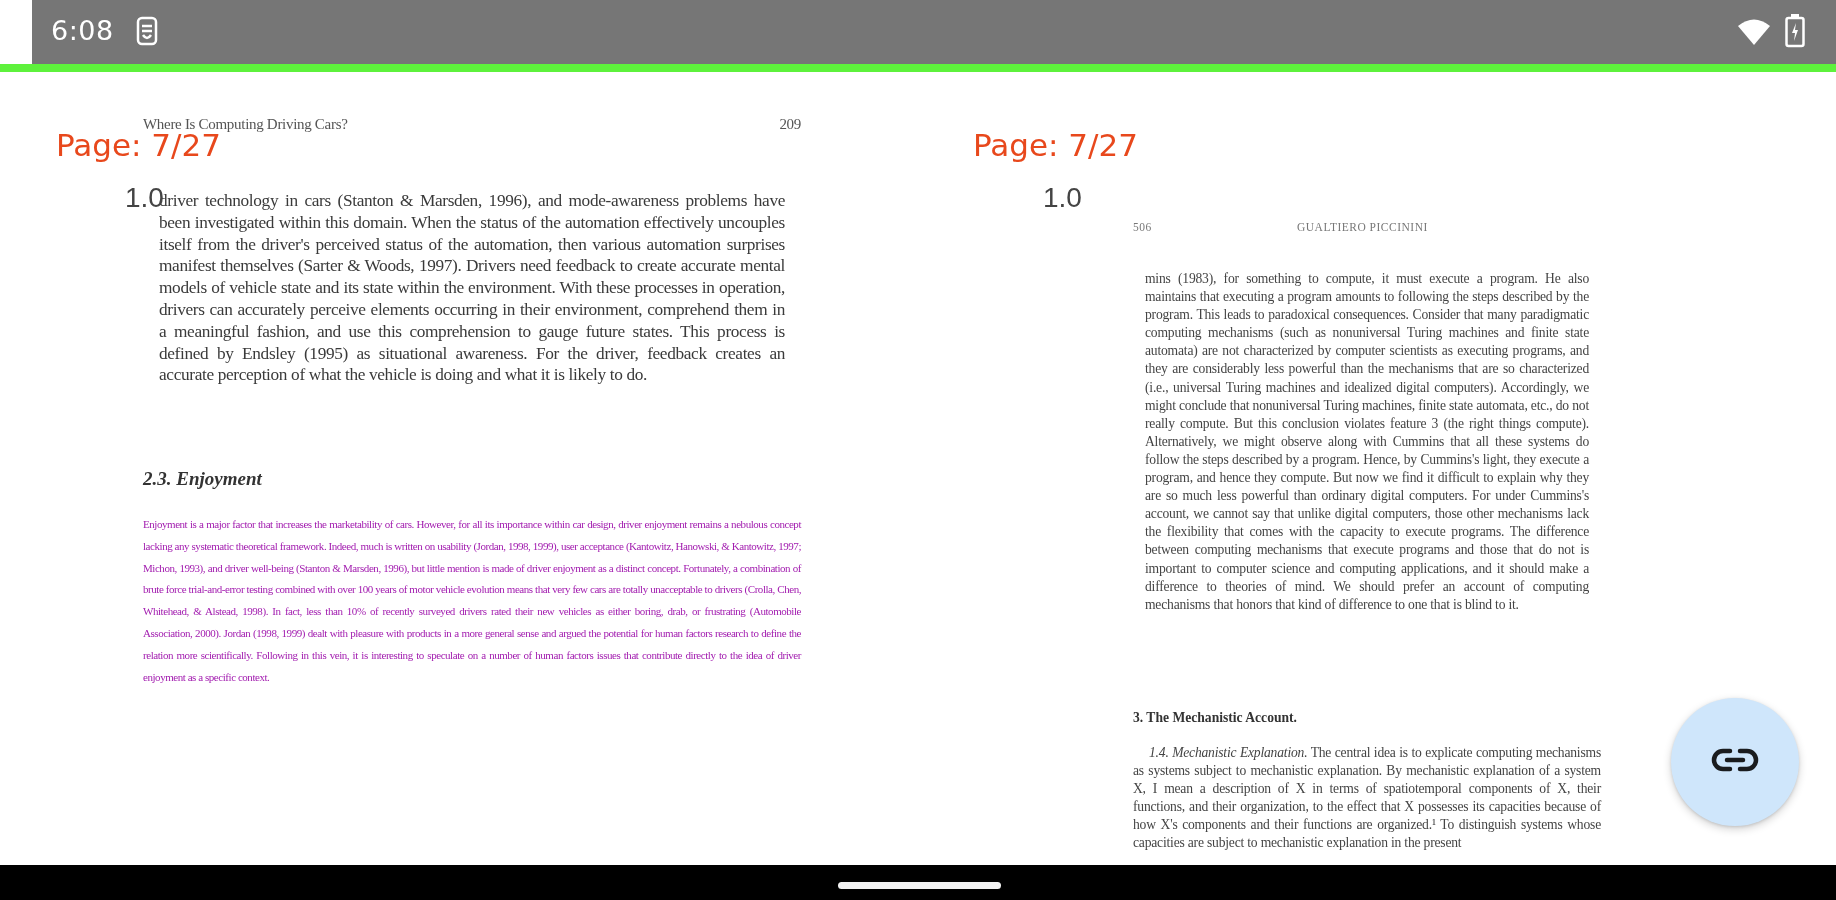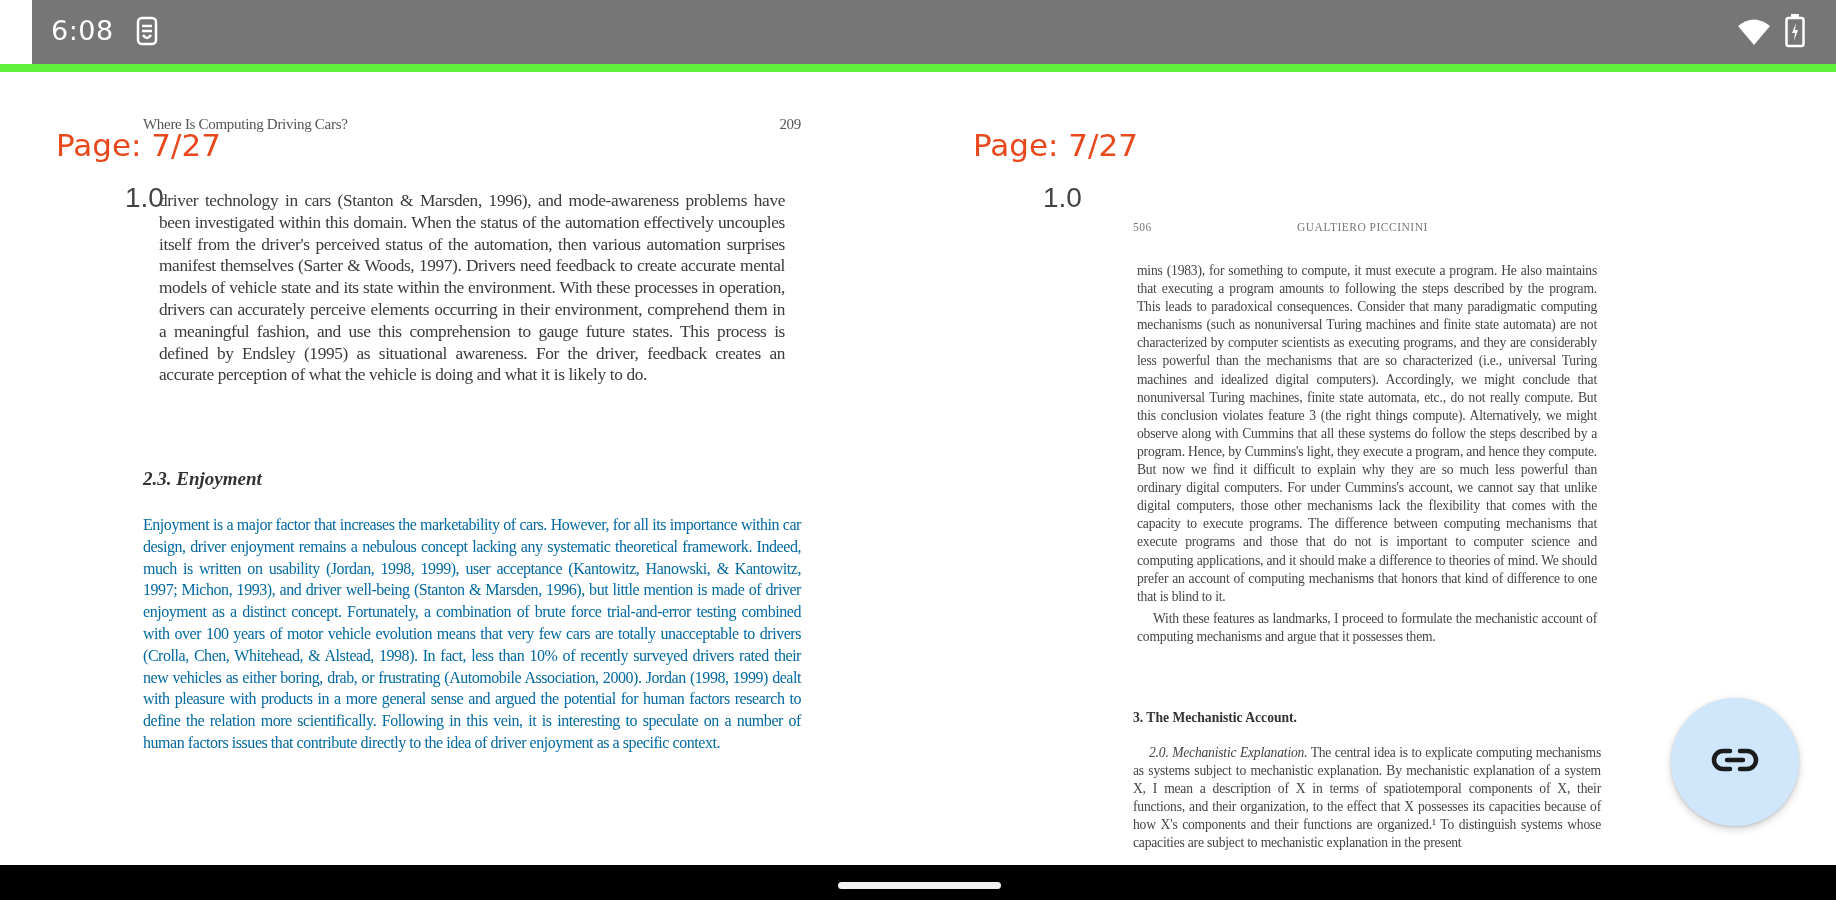--- a/index.html
+++ b/index.html
@@ -43,37 +43,37 @@
     font-family: "Liberation Serif", serif; font-size: 17.3px; line-height: 21.8px; color: #3a3a3a;
     text-align: justify; letter-spacing: -0.35px;
   }
   .body-left p { margin: 16px; }
   .section-head-left {
     position: absolute; top: 396px; left: 0;
     font-family: "Liberation Serif", serif; font-size: 19px; font-style: italic; font-weight: bold; color: #333;
   }
   .section-body-left {
     position: absolute; top: 442px; left: 0; width: 658px;
-    font-family: "Liberation Serif", serif; font-size: 16px; line-height: 21.8px; color: #0369a1;
+    font-family: "Liberation Serif", serif; font-size: 11px; line-height: 21.8px; color: #a21caf;
     text-align: justify; letter-spacing: -0.45px;
   }
 
   .running-head-right {
     position: absolute; top: 149px; left: 0; width: 468px;
     font-family: "Liberation Serif", serif; font-size: 11.5px; color: #777; letter-spacing: 0.5px;
   }
   .running-head-right .rh-page { position: absolute; left: 0; }
   .running-head-right .rh-author { position: absolute; left: 164px; }
 
   .body-right {
     position: absolute; top: 186px; left: 0; width: 468px;
     font-family: "Liberation Serif", serif; font-size: 13.6px; line-height: 18.1px; color: #444;
     text-align: justify; letter-spacing: -0.2px;
   }
-  .body-right p { margin: 4px; }
+  .body-right p { margin: 12px; }
   .body-right .indent { text-indent: 16px; }
   .section-head-right {
     position: absolute; top: 638px; left: 0;
     font-family: "Liberation Serif", serif; font-size: 13.6px; font-weight: bold; color: #333; text-align: center;
   }
   .section-body-right {
     position: absolute; top: 672px; left: 0; width: 468px;
     font-family: "Liberation Serif", serif; font-size: 13.6px; line-height: 18.1px; color: #444;
     text-align: justify; letter-spacing: -0.2px; text-indent: 16px;
   }
@@ -145,25 +145,24 @@
     </div>
   </div>
 
   <div class="page-right">
     <div class="running-head-right">
       <span class="rh-page">506</span>
       <span class="rh-author">GUALTIERO PICCININI</span>
     </div>
     <div class="body-right">
       <p>mins (1983), for something to compute, it must execute a program. He also maintains that executing a program amounts to following the steps described by the program. This leads to paradoxical consequences. Consider that many paradigmatic computing mechanisms (such as nonuniversal Turing machines and finite state automata) are not characterized by computer scientists as executing programs, and they are considerably less powerful than the mechanisms that are so characterized (i.e., universal Turing machines and idealized digital computers). Accordingly, we might conclude that nonuniversal Turing machines, finite state automata, etc., do not really compute. But this conclusion violates feature 3 (the right things compute). Alternatively, we might observe along with Cummins that all these systems do follow the steps described by a program. Hence, by Cummins's light, they execute a program, and hence they compute. But now we find it difficult to explain why they are so much less powerful than ordinary digital computers. For under Cummins's account, we cannot say that unlike digital computers, those other mechanisms lack the flexibility that comes with the capacity to execute programs. The difference between computing mechanisms that execute programs and those that do not is important to computer science and computing applications, and it should make a difference to theories of mind. We should prefer an account of computing mechanisms that honors that kind of difference to one that is blind to it.</p>
-      <p class="indent">With these features as landmarks, I proceed to formulate the mechanistic account of computing mechanisms and argue that it possesses them.</p>
     </div>
     <div class="section-head-right">3. The Mechanistic Account.</div>
     <div class="section-body-right">
-      <em>2.0. Mechanistic Explanation.</em>
+      <em>1.4. Mechanistic Explanation.</em>
       <span>The central idea is to explicate computing mechanisms as systems subject to mechanistic explanation. By mechanistic explanation of a system X, I mean a description of X in terms of spatiotemporal components of X, their functions, and their organization, to the effect that X possesses its capacities because of how X's components and their functions are organized.¹ To distinguish systems whose capacities are subject to mechanistic explanation in the present</span>
     </div>
   </div>
 
   <div class="page-indicator" style="left:56px; top:55px;">Page: 7/27</div>
   <div class="zoom-indicator" style="left:125px; top:110px;">1.0</div>
   <div class="page-indicator" style="left:973px; top:55px;">Page: 7/27</div>
   <div class="zoom-indicator" style="left:1043px; top:110px;">1.0</div>
 </div>
 

